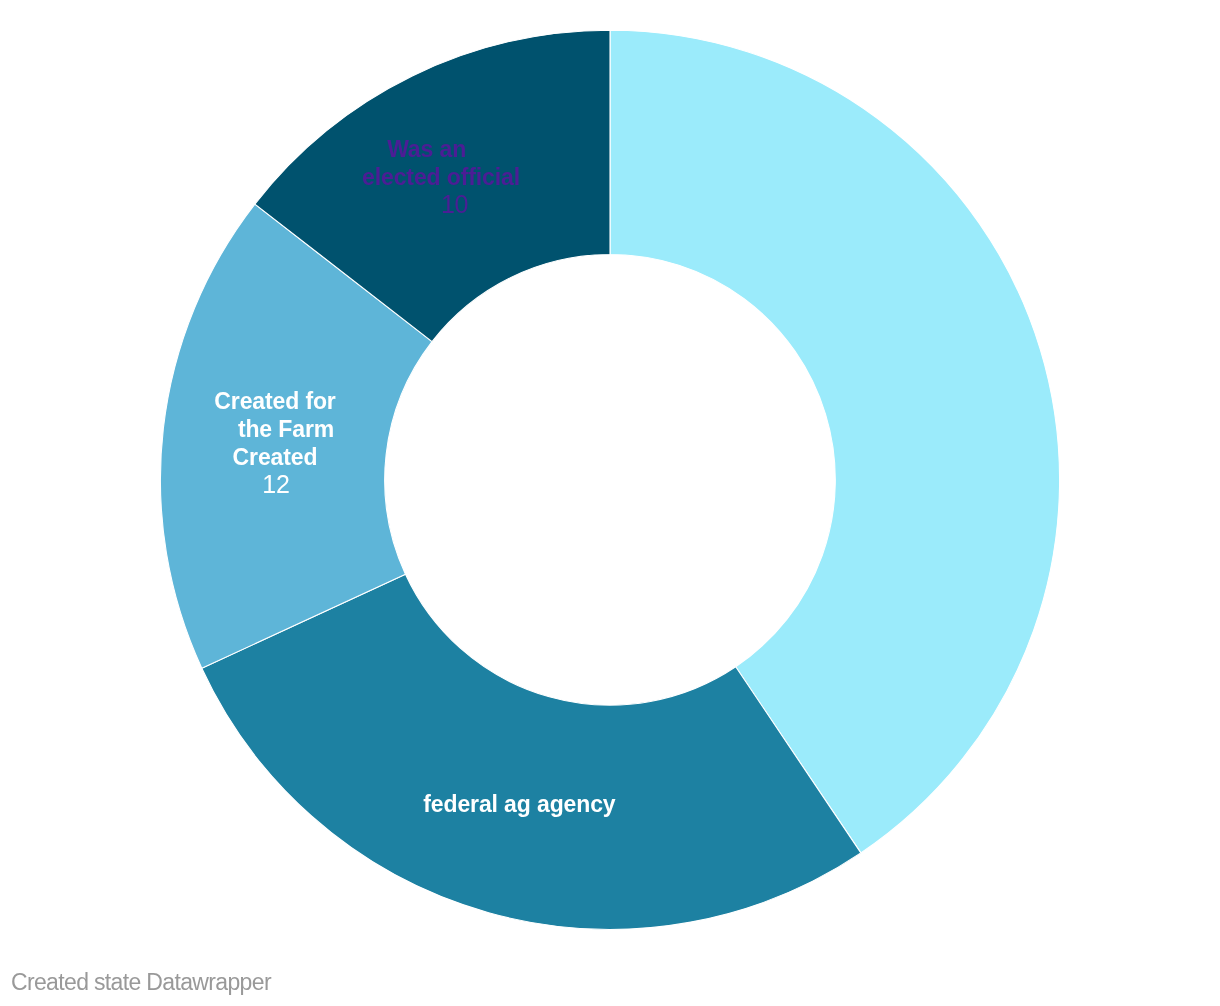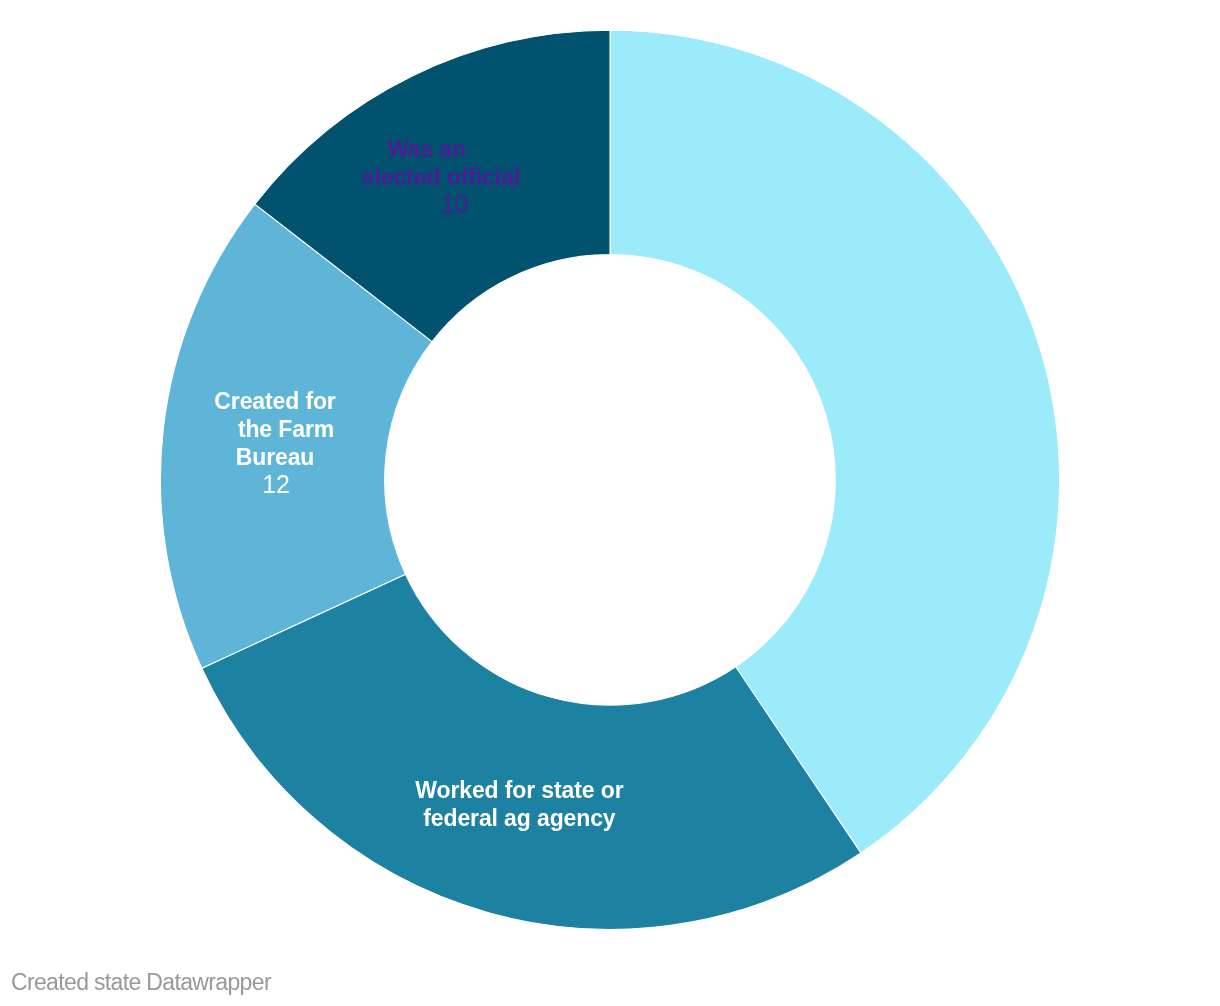--- a/index.html
+++ b/index.html
@@ -81,27 +81,26 @@
 
 <div id="chart-root">
   <svg id="donut-svg" viewBox="0 0 1220 1006">
       <path d="M 610.000 30.200 A 449.6 449.6 0 0 1 860.847 852.916 L 735.703 666.773 A 225.3 225.3 0 0 0 610.000 254.500 Z" fill="#9BEBFB" stroke="#ffffff" stroke-width="1.1" stroke-linejoin="round"></path>
       <path d="M 860.847 852.916 A 449.6 449.6 0 0 1 201.806 668.262 L 405.449 574.240 A 225.3 225.3 0 0 0 735.703 666.773 Z" fill="#1D81A2" stroke="#ffffff" stroke-width="1.1" stroke-linejoin="round"></path>
       <path d="M 201.806 668.262 A 449.6 449.6 0 0 1 254.872 204.075 L 432.041 341.631 A 225.3 225.3 0 0 0 405.449 574.240 Z" fill="#5EB5D8" stroke="#ffffff" stroke-width="1.1" stroke-linejoin="round"></path>
       <path d="M 254.872 204.075 A 449.6 449.6 0 0 1 610.000 30.200 L 610.000 254.500 A 225.3 225.3 0 0 0 432.041 341.631 Z" fill="#00526E" stroke="#ffffff" stroke-width="1.1" stroke-linejoin="round"></path>
     </svg>
   <div id="labels-layer">
       <div class="slice-label" style="left: 519.4px; top: 803.6px; color: rgb(255, 255, 255);">
-        <span class="lbl-line" style="left: 0px;">Worked for state or</span>
         <span class="lbl-line" style="left: 0px;">federal ag agency</span>
       </div>
       <div class="slice-label" style="left: 275px; top: 441.5px; color: rgb(255, 255, 255);">
         <span class="lbl-line" style="left: 0px;">Created for</span>
         <span class="lbl-line" style="left: 11px;">the Farm</span>
-        <span class="lbl-line" style="left: 0px;">Bureau</span>
+        <span class="lbl-line" style="left: 0px;">Created</span>
         <span class="lbl-value" style="left: 1px;">12</span>
       </div>
       <div class="slice-label" style="left: 441px; top: 176.1px; color: #4c1d95;">
         <span class="lbl-line" style="left: -14.4px;">Was an</span>
         <span class="lbl-line" style="left: 0px;">elected official</span>
         <span class="lbl-value" style="left: 13.6px;">10</span>
       </div>
     </div>
   <div id="footer-credit">Created state Datawrapper</div>
 </div>

